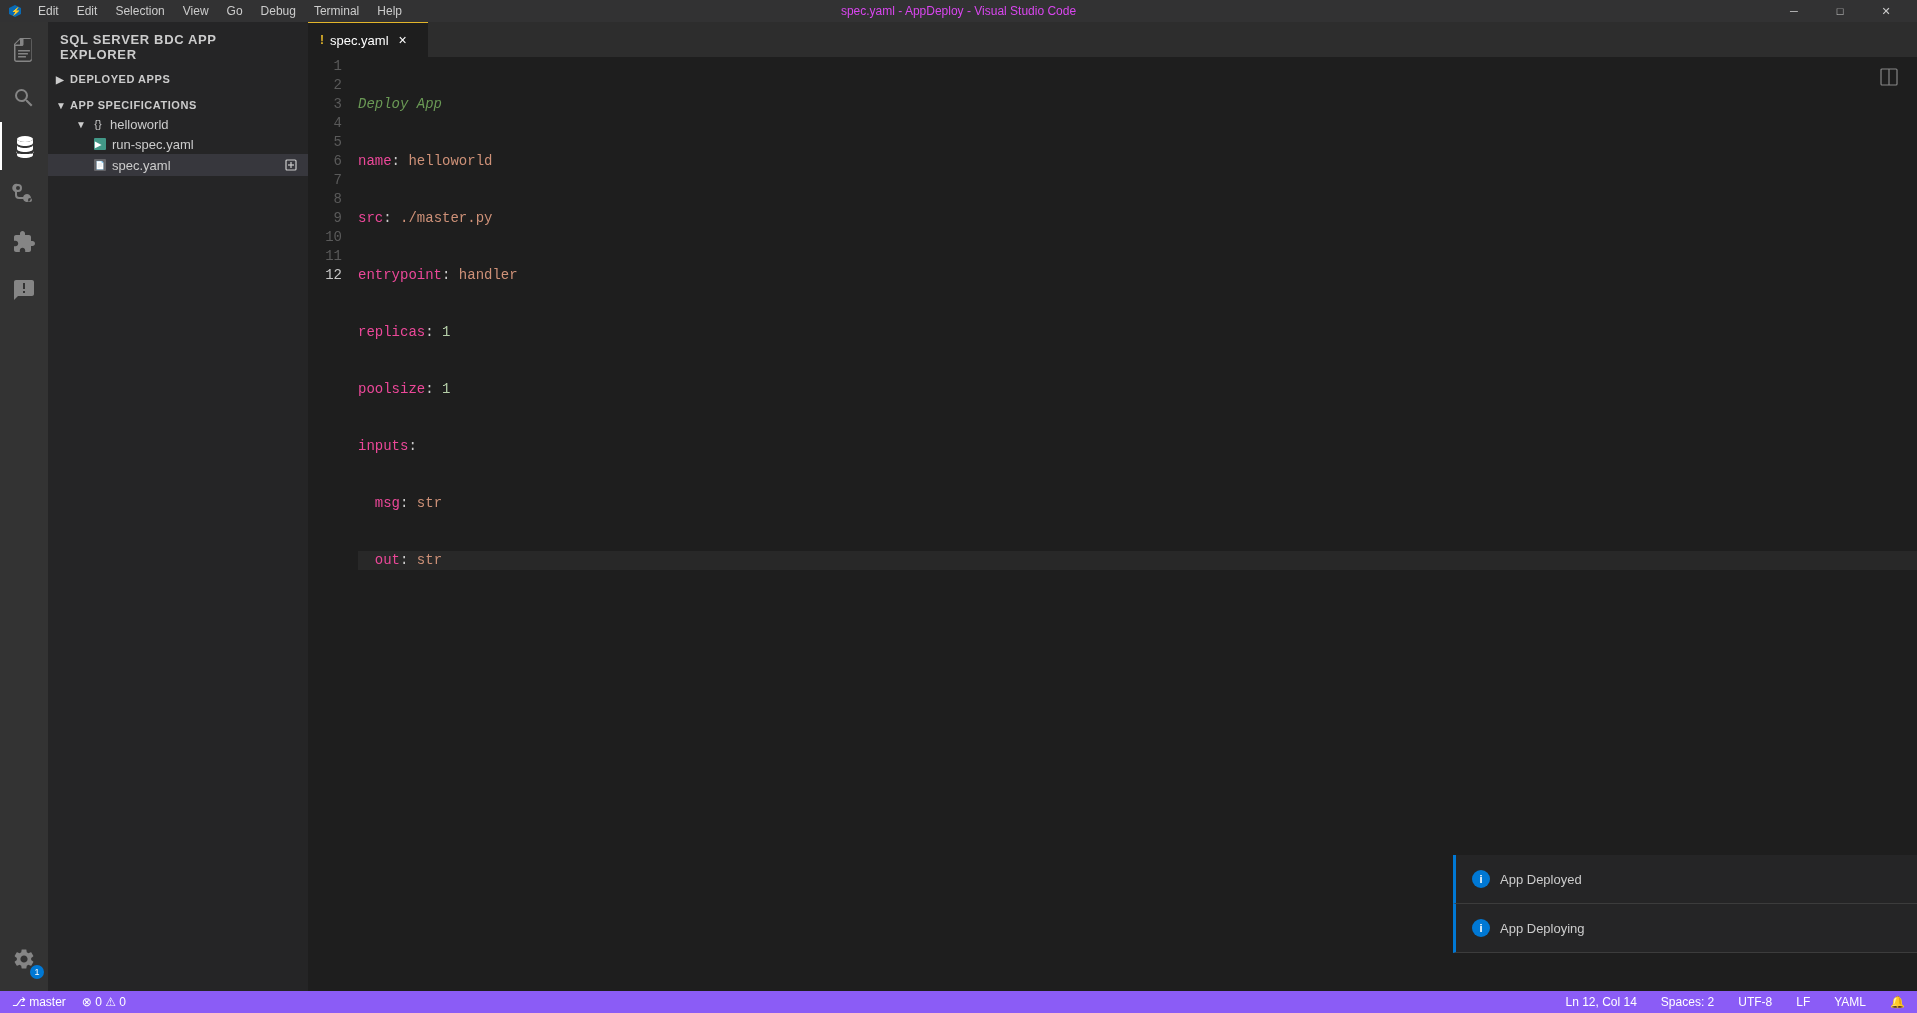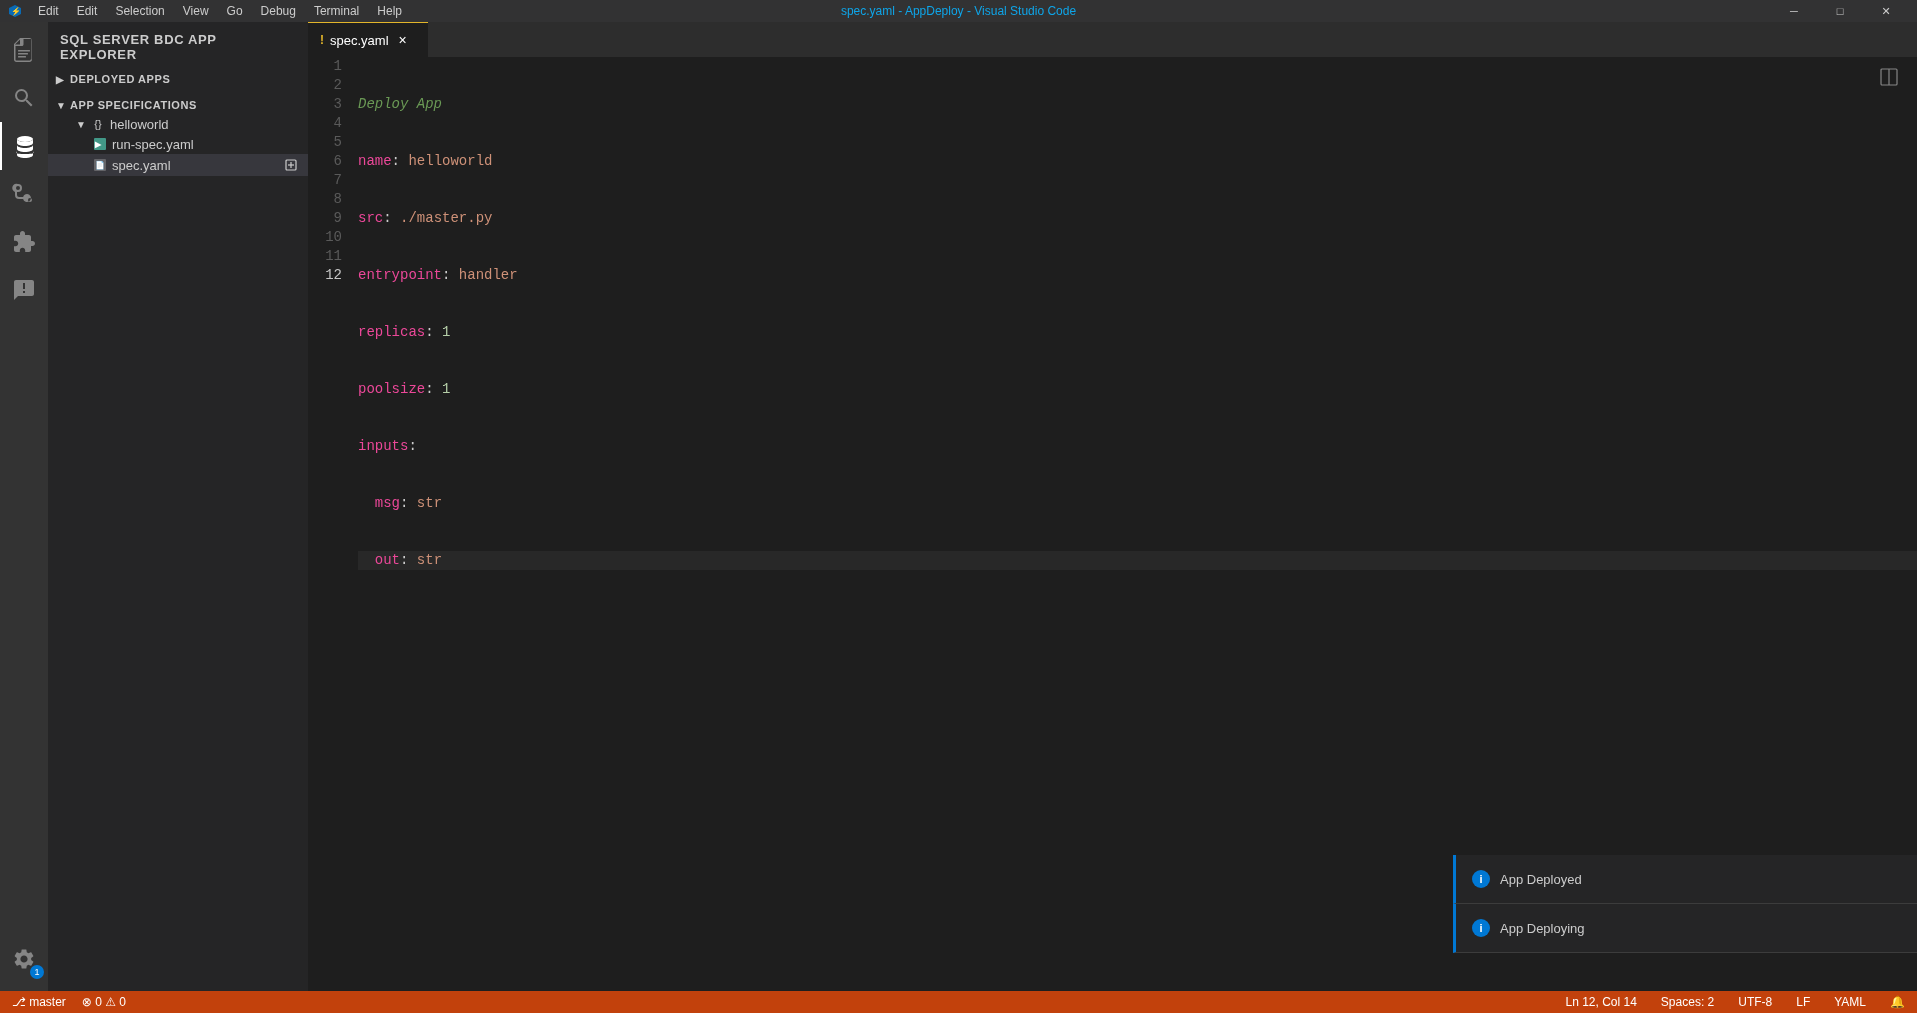--- a/index.html
+++ b/index.html
@@ -53,21 +53,21 @@
       color: #cccccc;
       cursor: pointer;
       border-radius: 3px;
     }
 
     .title-bar-title {
       position: absolute;
       left: 50%;
       transform: translateX(-50%);
       font-size: 12px;
-      color: #0ea5e9;
+      color: #d946ef;
     }
 
     .title-bar-controls {
       display: flex;
       gap: 0;
     }
 
     .title-bar-btn {
       width: 46px;
       height: 22px;
@@ -377,21 +377,21 @@
     }
 
     .notification-text {
       font-size: 13px;
       color: #cccccc;
     }
 
     
     .status-bar {
       height: 22px;
-      background: #c2410c;
+      background: #8b5cf6;
       display: flex;
       align-items: center;
       padding: 0 8px;
       flex-shrink: 0;
       font-size: 12px;
       color: white;
       gap: 16px;
     }
 
     .status-left {

